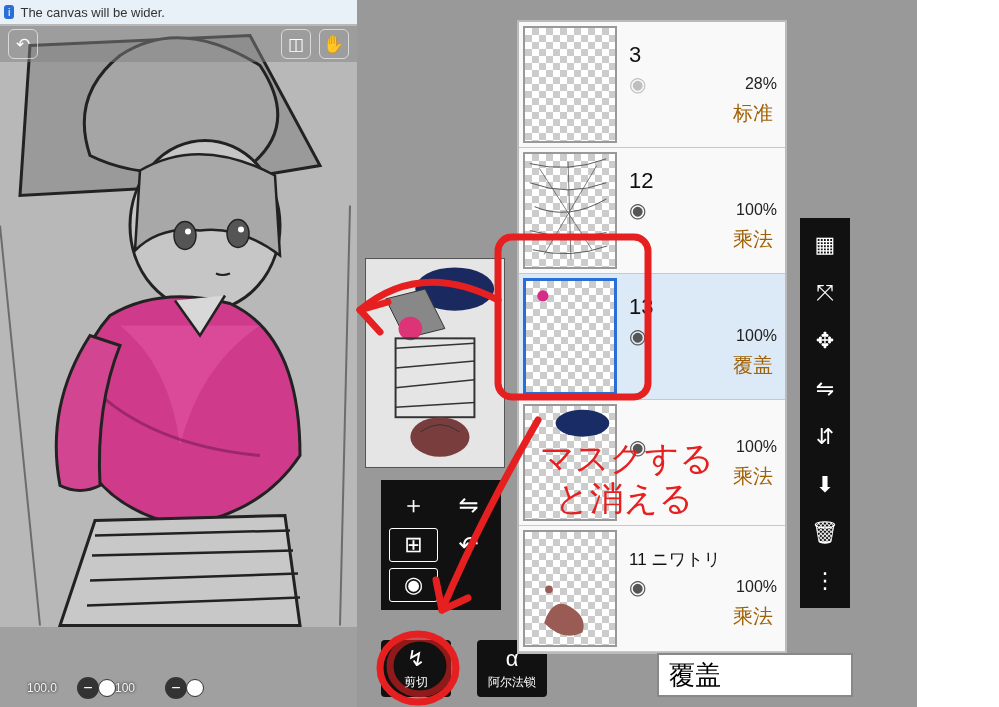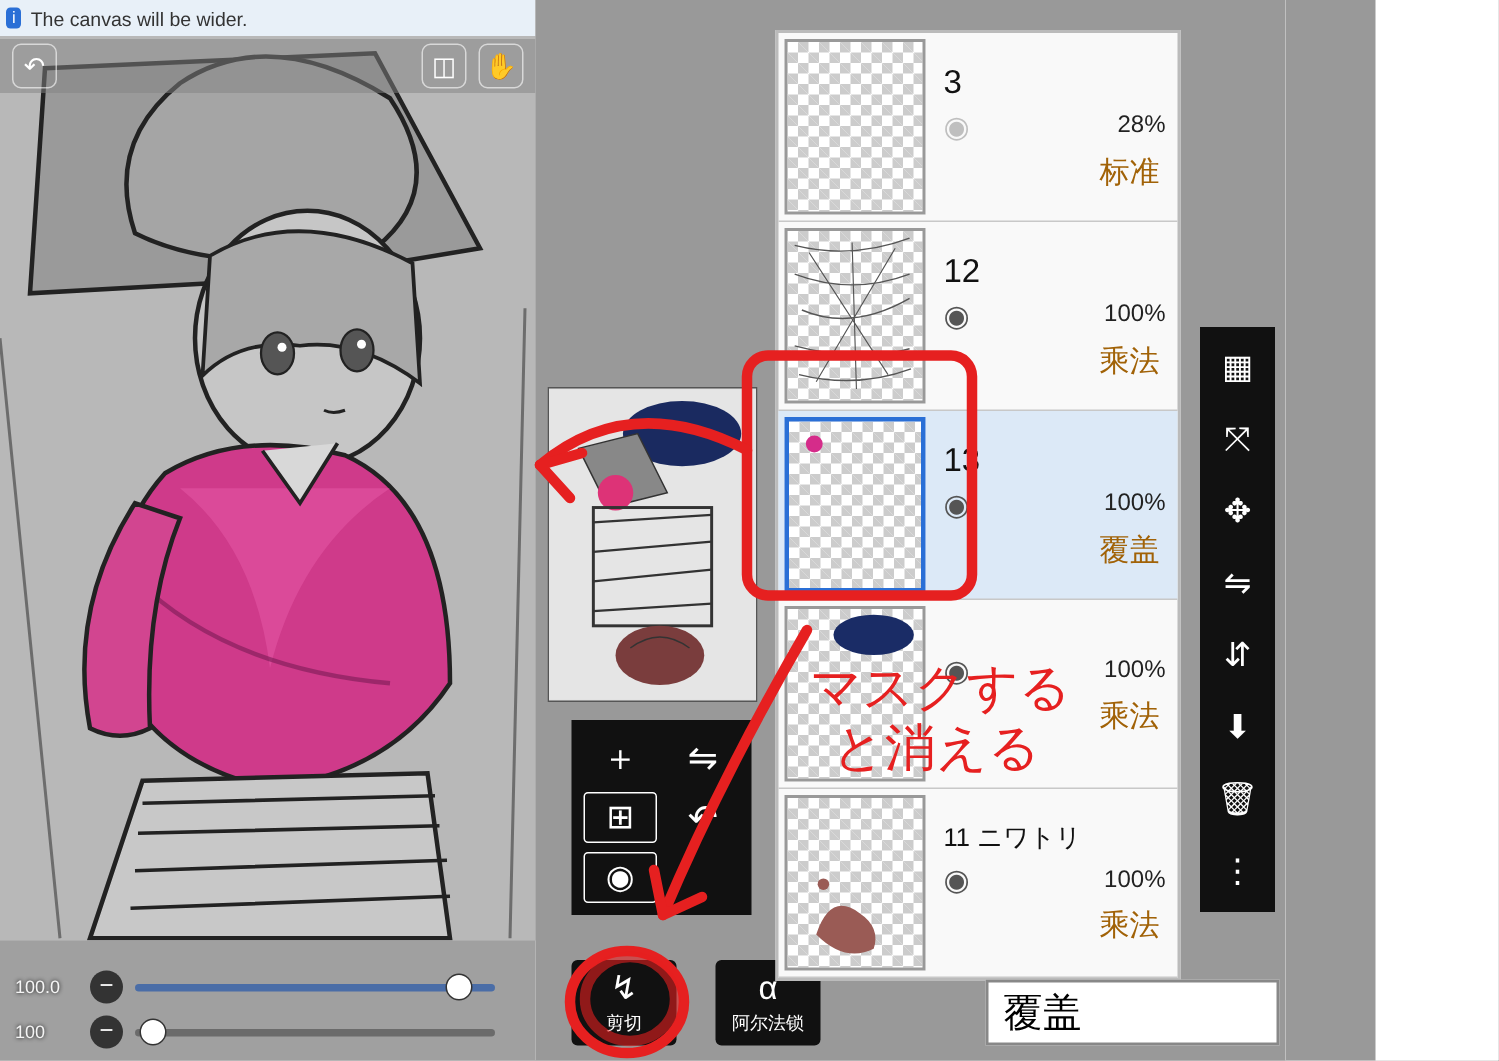--- a/index.html
+++ b/index.html
@@ -68,26 +68,24 @@
     border: 1.5px solid rgba(255,255,255,0.6);
     border-radius: 6px;
     color: #fff;
     display: flex;
     align-items: center;
     justify-content: center;
     font-size: 17px;
   }
   .sliders {
     position: absolute;
-    left: 10px; bottom: 8px;
+    left: 27px; bottom: 8px;
     width: 320px;
     display: flex;
-    flex-direction: column;
     gap: 8px;
-    justify-content: space-between;
   }
   .slider-row {
     display: flex;
     align-items: center;
     gap: 8px;
   }
   .slider-row .val {
     width: 42px;
     font-size: 12px;
     color: #f5f5f5;

